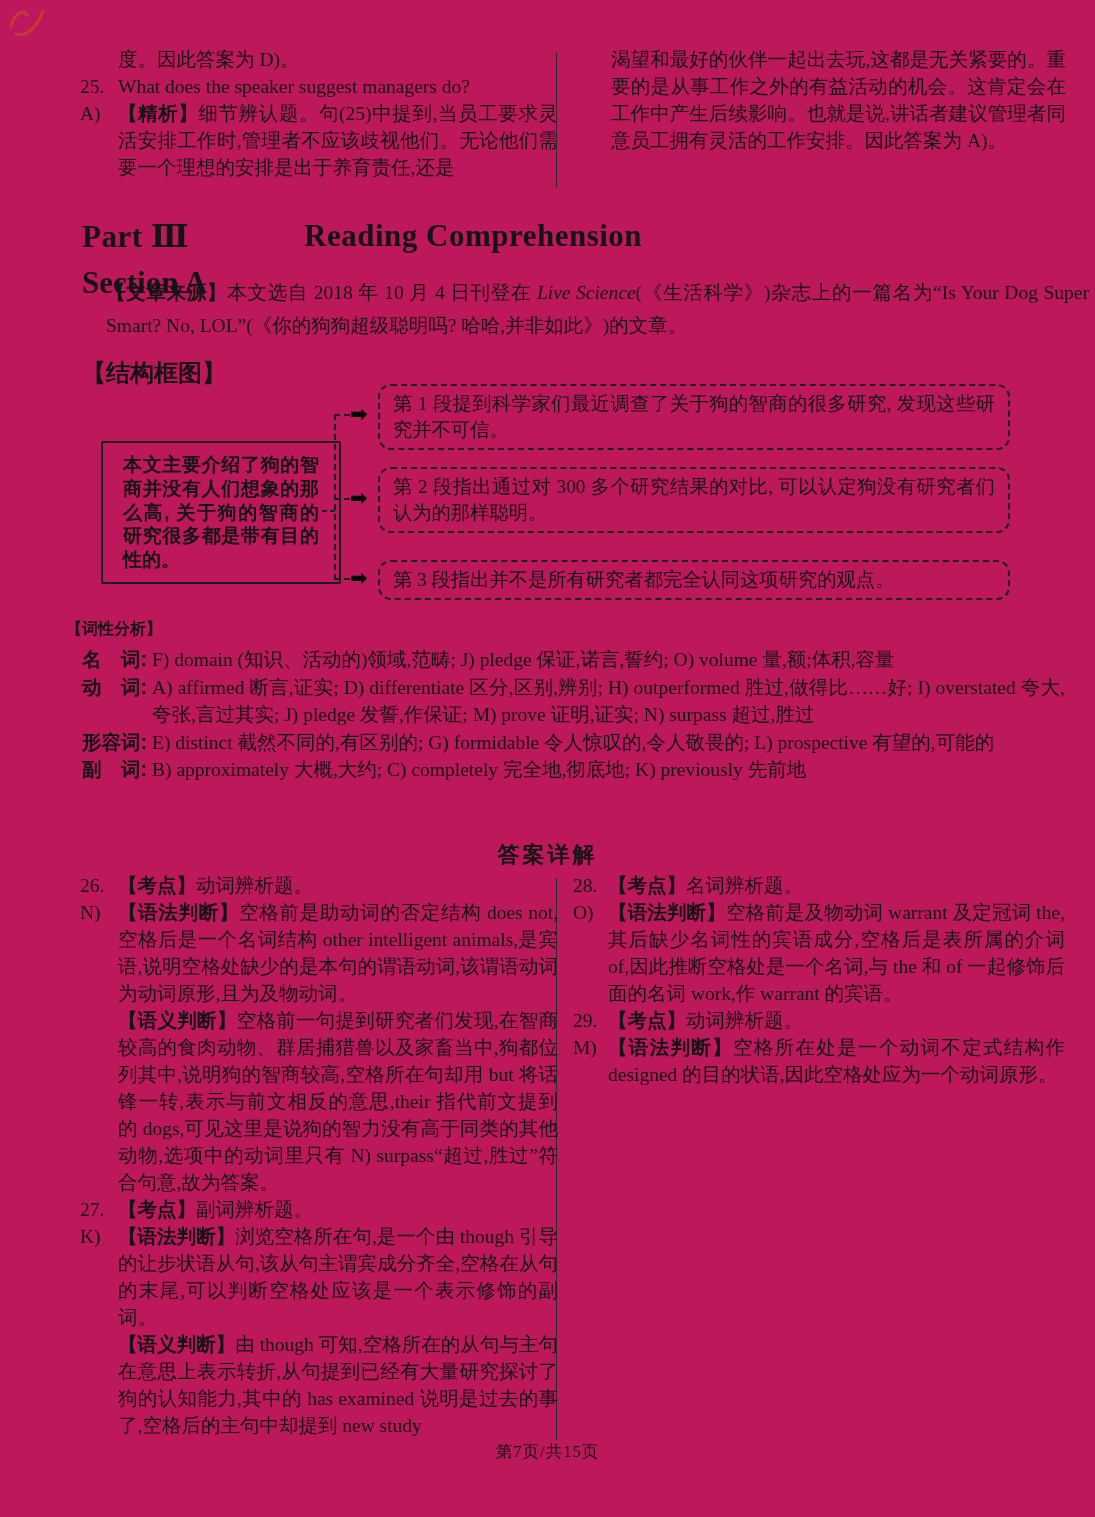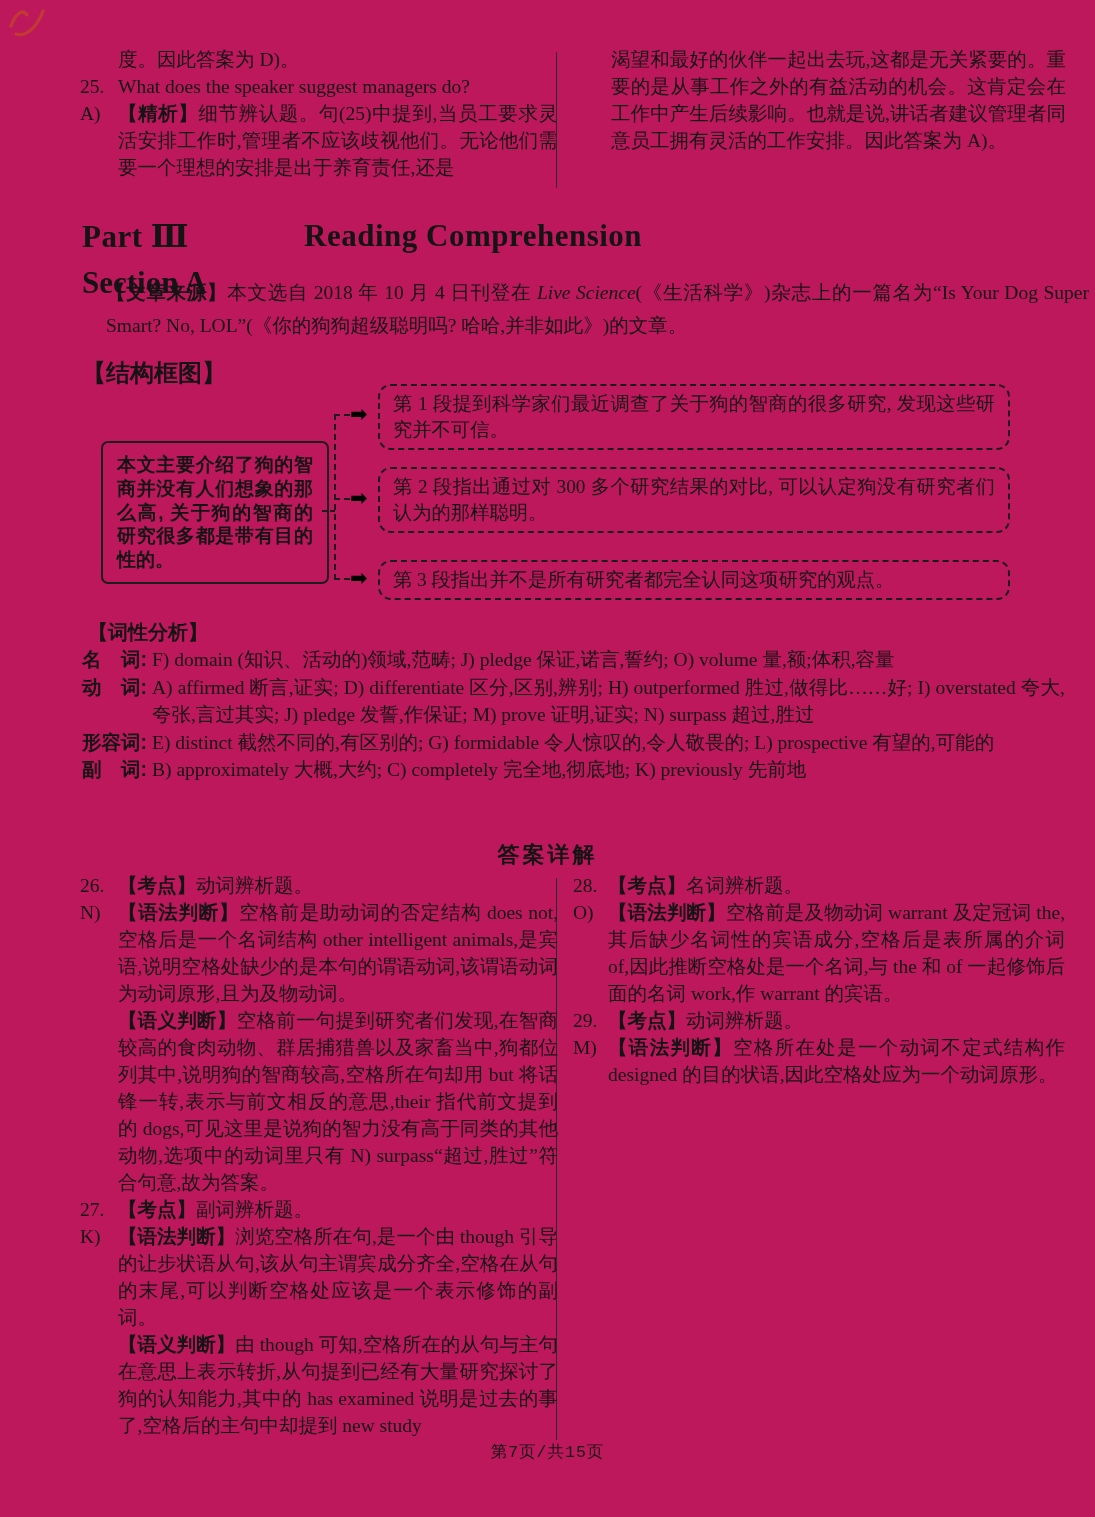--- a/index.html
+++ b/index.html
@@ -10,32 +10,32 @@
   .marker{position:absolute;left:0;top:0;}
   .lbl{font-family:"Liberation Sans","DejaVu Sans",sans-serif;font-weight:bold;}
   .txtcol{font-size:19.5px;line-height:27px;}
   .vline{width:0;border-left:1.6px solid #2a2a2a;}
   .part-h{font-size:31px;font-weight:bold;display:flex;gap:115px;letter-spacing:.5px;}
   .sec-h{font-size:31px;font-weight:bold;}
   .src{font-size:19.5px;line-height:33px;text-align:justify;}
   .posrow{display:flex;font-size:19.5px;line-height:27.5px;}
   .posrow .pos-label{flex:0 0 70px;}
   .posrow .pos-text{flex:1;text-align:justify;}
-  .sumbox{border:2.6px solid #1c1c1c;border-radius:7px;padding:10px 14px;width:196px;
+  .sumbox{border:2.6px solid #1c1c1c;border-radius:2px;padding:10px 20px;width:196px;
           font-family:"Liberation Sans","DejaVu Sans",sans-serif;font-weight:bold;
           font-size:19px;line-height:23.8px;text-align:justify;}
   .dashbox{border:2.2px dashed #1c1c1c;border-radius:13px;padding:5px 13px;width:602px;
            font-size:19.3px;line-height:26px;text-align:justify;}
   .dash-h{height:0;border-top:2.2px dashed #1c1c1c;}
   .dash-v{width:0;border-left:2.2px dashed #1c1c1c;}
   .arrow{font-size:21px;font-weight:bold;line-height:1;color:#000;
          font-family:"DejaVu Sans",sans-serif;}
   .ans-title{font-family:"Liberation Sans","DejaVu Sans",sans-serif;font-weight:bold;
              font-size:22px;letter-spacing:3px;text-align:center;}
-  .footer{font-size:16.5px;text-align:center;letter-spacing:1px;font-family:Liberation Mono, monospace;}
+  .footer{font-size:16.5px;text-align:center;letter-spacing:1px;}
   i.liveSci{font-style:italic;}
 </style>
 </head>
 <body>
 <div id="page">
 
 <svg class="abs" style="left:6px;top:4px;" width="44" height="38" viewBox="0 0 44 38">
   <path d="M5,22 C10,8 17,5 21,11 M10,30 C18,33 30,26 37,7" fill="none" stroke="#c23a33" stroke-width="3.2" stroke-linecap="round"></path>
 </svg>
 
@@ -80,21 +80,21 @@
 <div class="abs dash-h" style="left:334px;top:498px;width:16px;"></div>
 <div class="abs dash-h" style="left:334px;top:578px;width:16px;"></div>
 <div class="abs arrow" style="left:350px;top:404px;">➡</div>
 <div class="abs arrow" style="left:350px;top:488px;">➡</div>
 <div class="abs arrow" style="left:350px;top:568px;">➡</div>
 
 <div class="abs dashbox" style="left:378px;top:384px;">第 1 段提到科学家们最近调查了关于狗的智商的很多研究, 发现这些研究并不可信。</div>
 <div class="abs dashbox" style="left:378px;top:467px;">第 2 段指出通过对 300 多个研究结果的对比, 可以认定狗没有研究者们认为的那样聪明。</div>
 <div class="abs dashbox" style="left:378px;top:560px;">第 3 段指出并不是所有研究者都完全认同这项研究的观点。</div>
 
-<div class="abs lbl" style="left:88px;top:619px;font-size:20px;">【词性分析】</div>
+<div class="abs lbl" style="left:66px;top:619px;font-size:16px;">【词性分析】</div>
 
 <div class="abs" style="left:82px;top:646px;width:983px;">
   <div class="posrow">
     <span class="pos-label lbl">名　词:</span>
     <span class="pos-text">F) domain (知识、活动的)领域,范畴; J) pledge 保证,诺言,誓约; O) volume 量,额;体积,容量</span>
   </div>
   <div class="posrow">
     <span class="pos-label lbl">动　词:</span>
     <span class="pos-text">A) affirmed 断言,证实; D) differentiate 区分,区别,辨别; H) outperformed 胜过,做得比……好; I) overstated 夸大,夸张,言过其实; J) pledge 发誓,作保证; M) prove 证明,证实; N) surpass 超过,胜过</span>
   </div>

